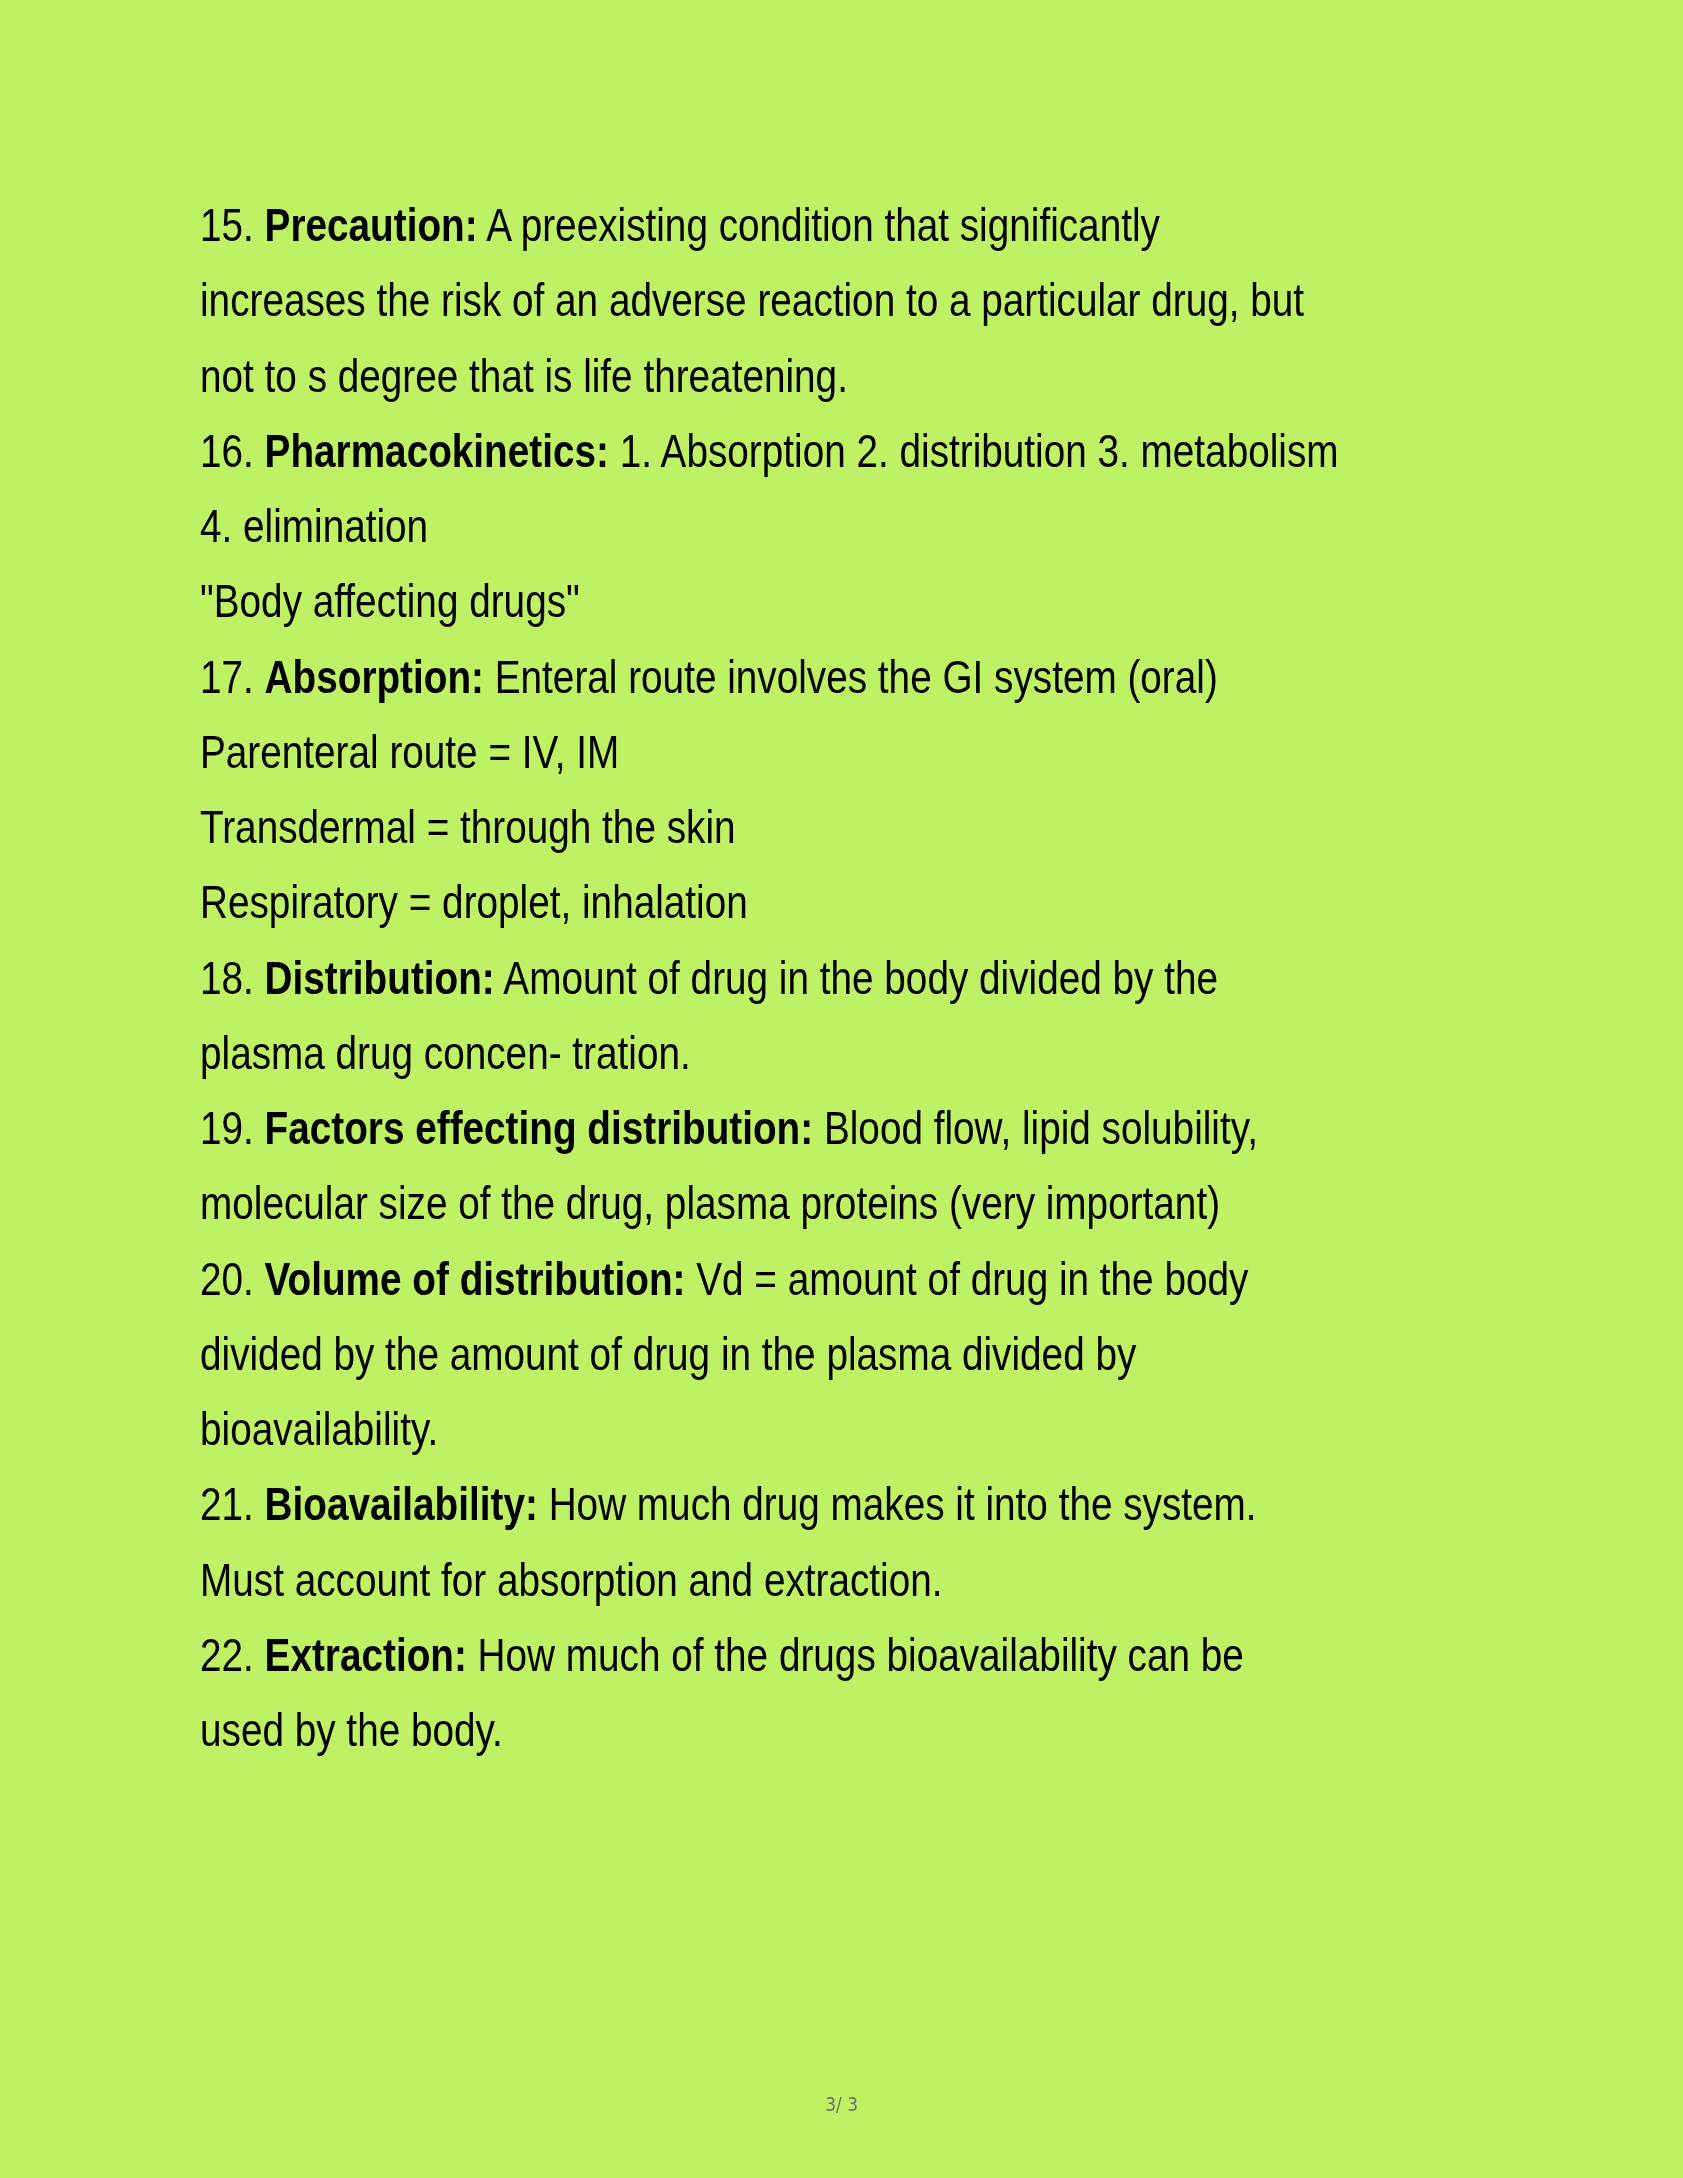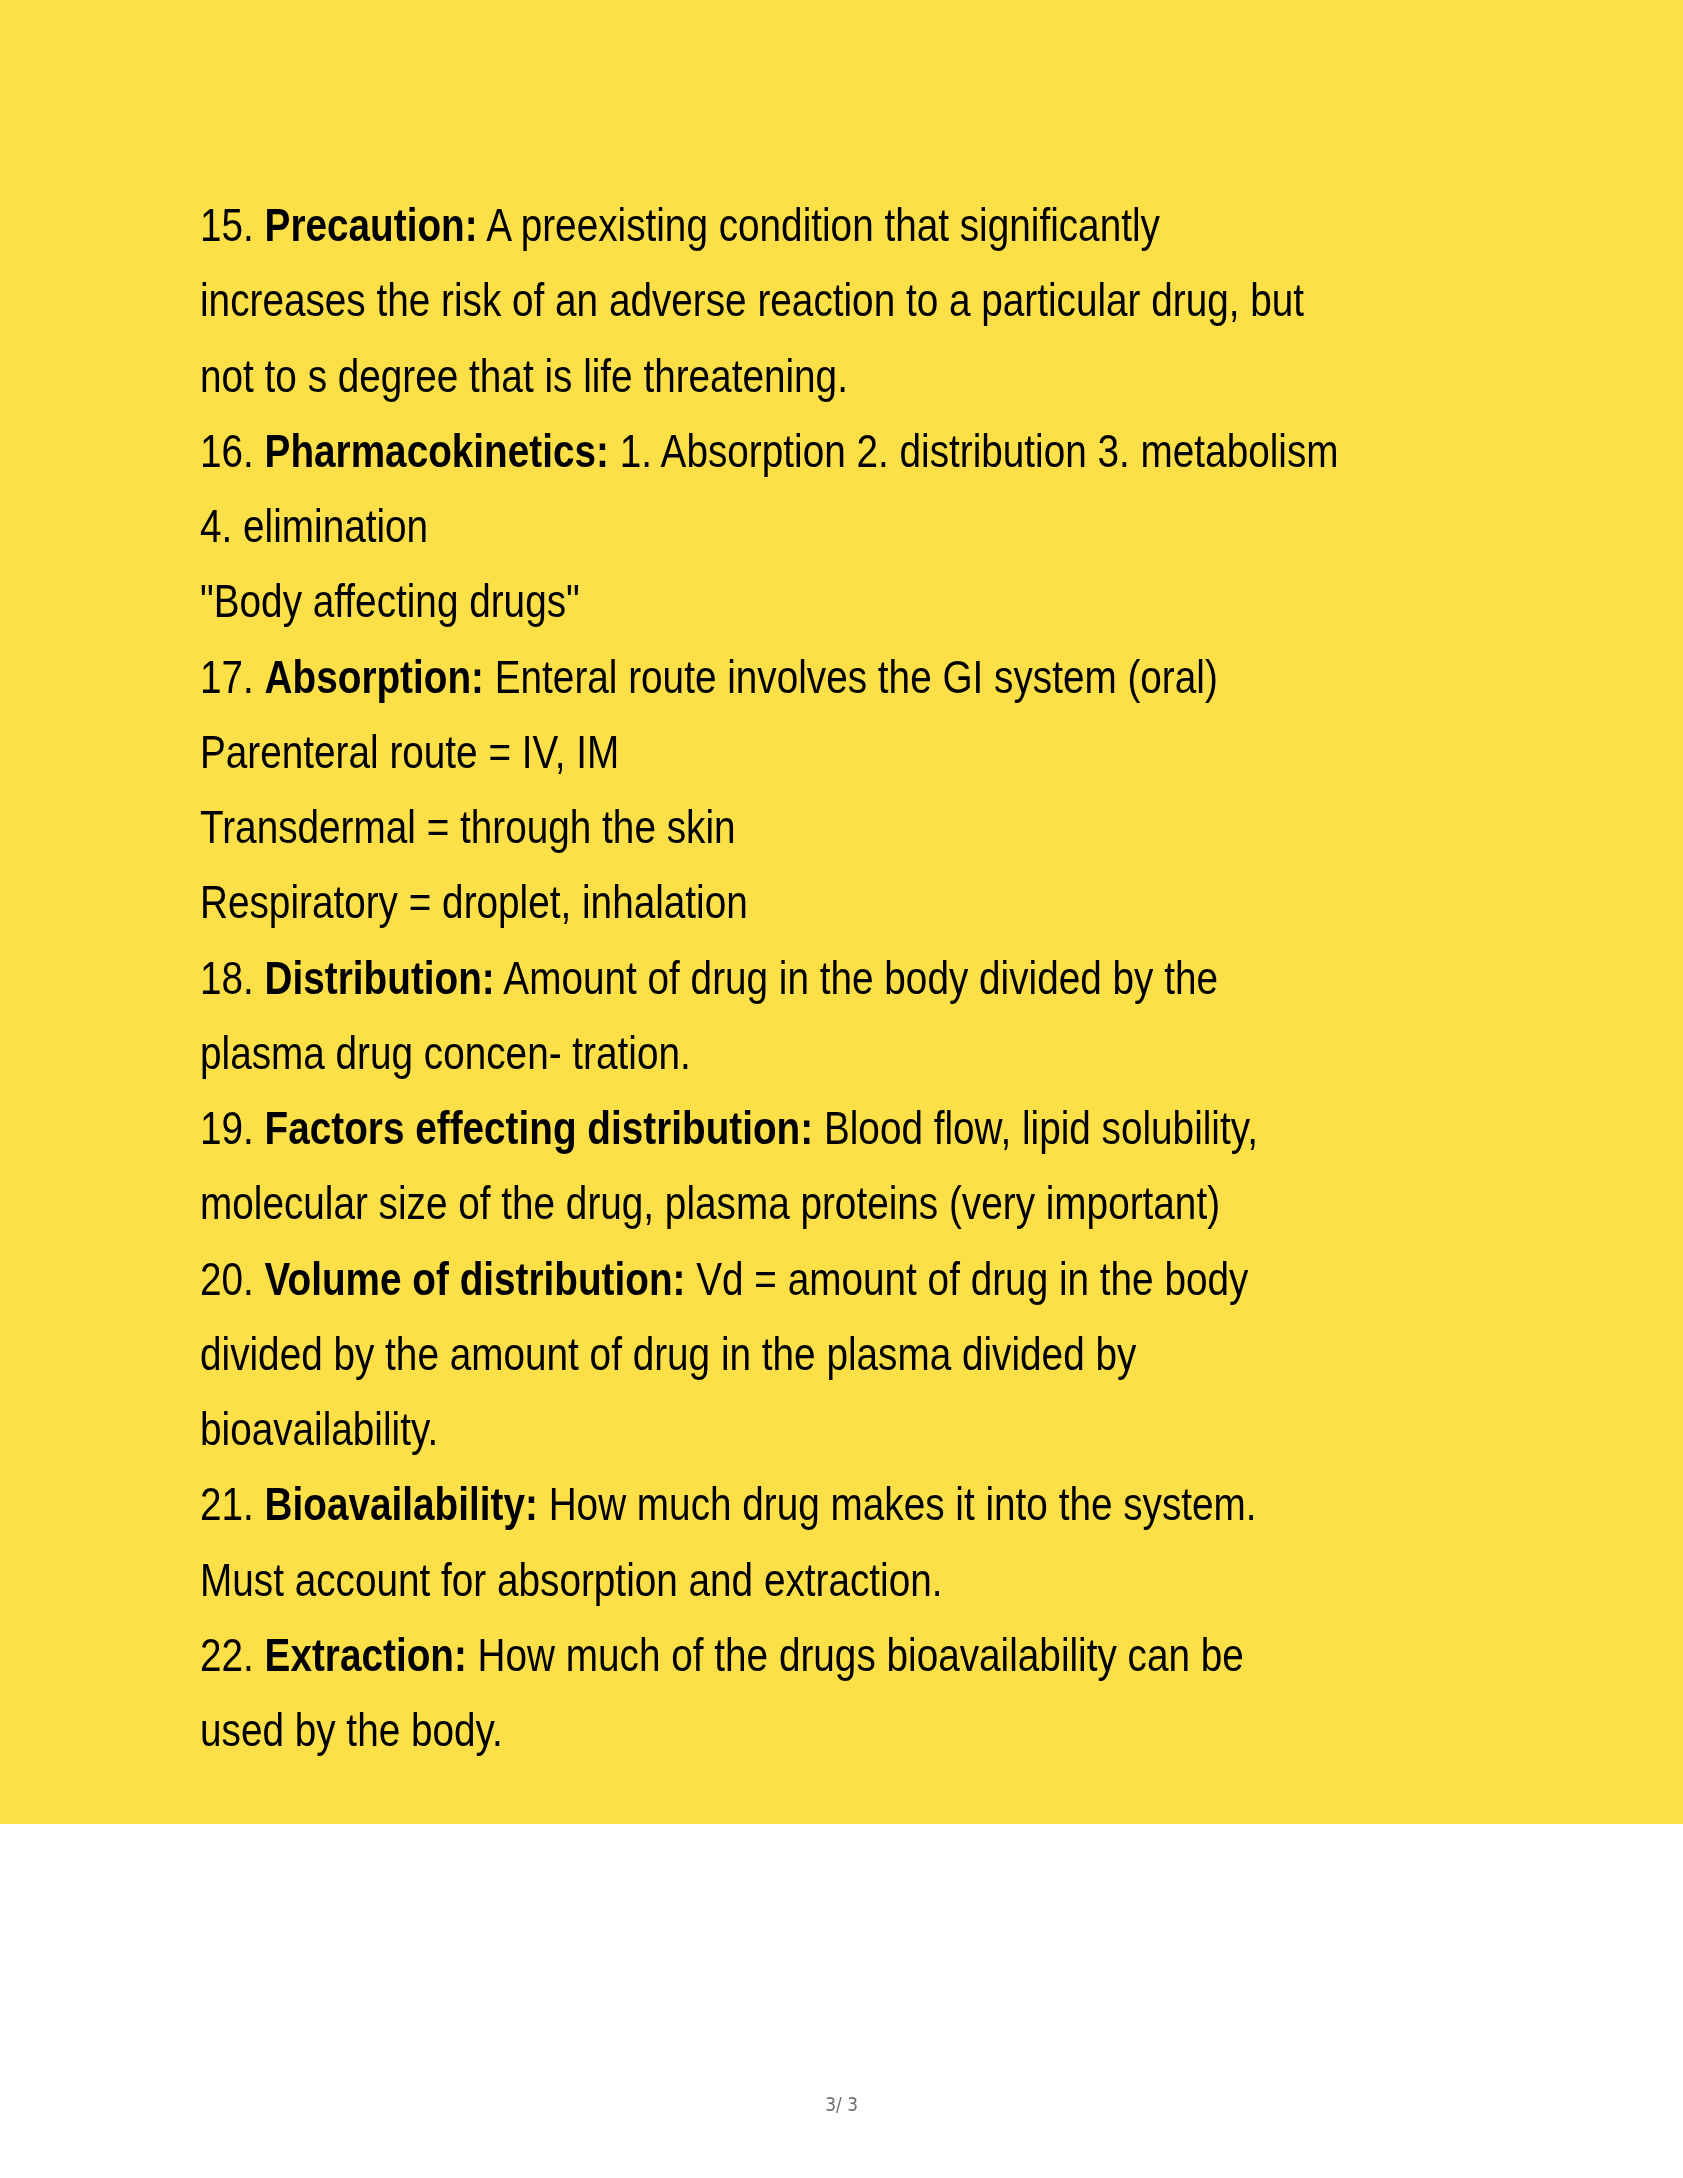--- a/index.html
+++ b/index.html
@@ -13,22 +13,22 @@
     position: relative;
     overflow: hidden;
     font-family: "Liberation Sans", sans-serif;
     color: #000000;
   }
   .page {
     position: absolute;
     left: 0;
     top: 0;
     width: 1683px;
-    height: 1824px;
-    background: #fde047;
+    height: 2178px;
+    background: #bef264;
   }
   .content {
     position: absolute;
     left: 200px;
     top: 187px;
     width: 1485px;
     transform: scale(0.88, 1.06);
     transform-origin: 0 0;
   }
   .line {

